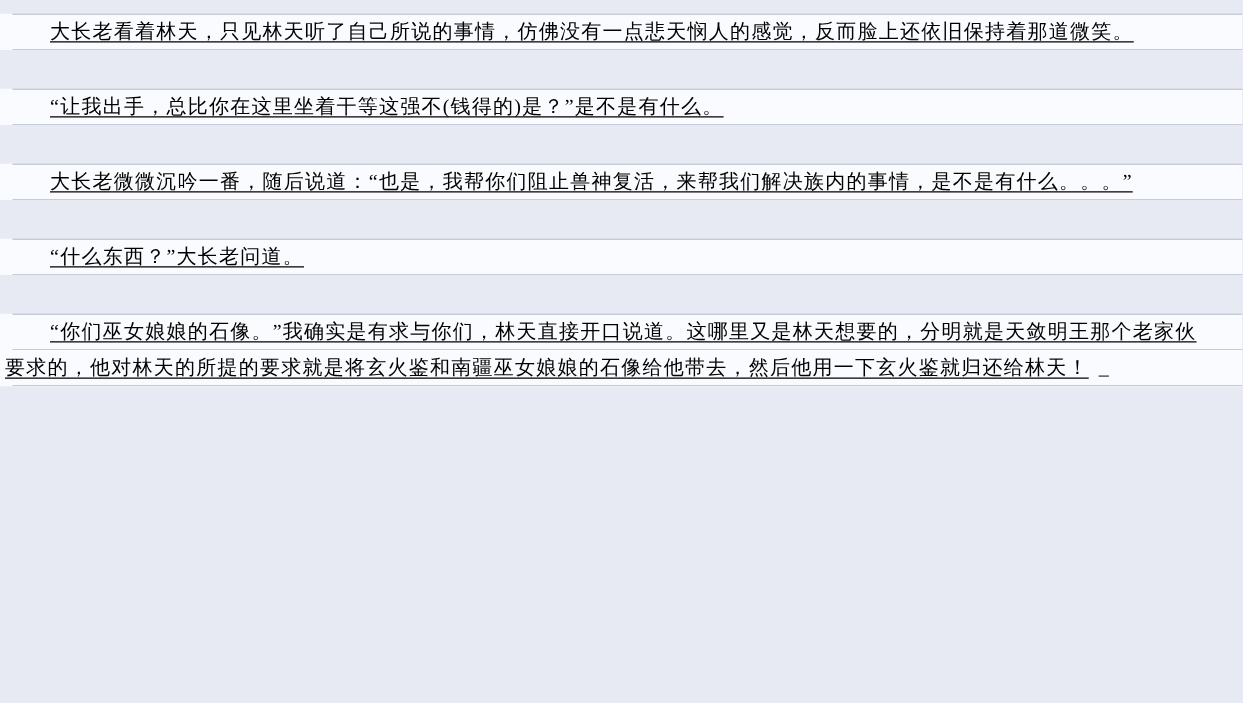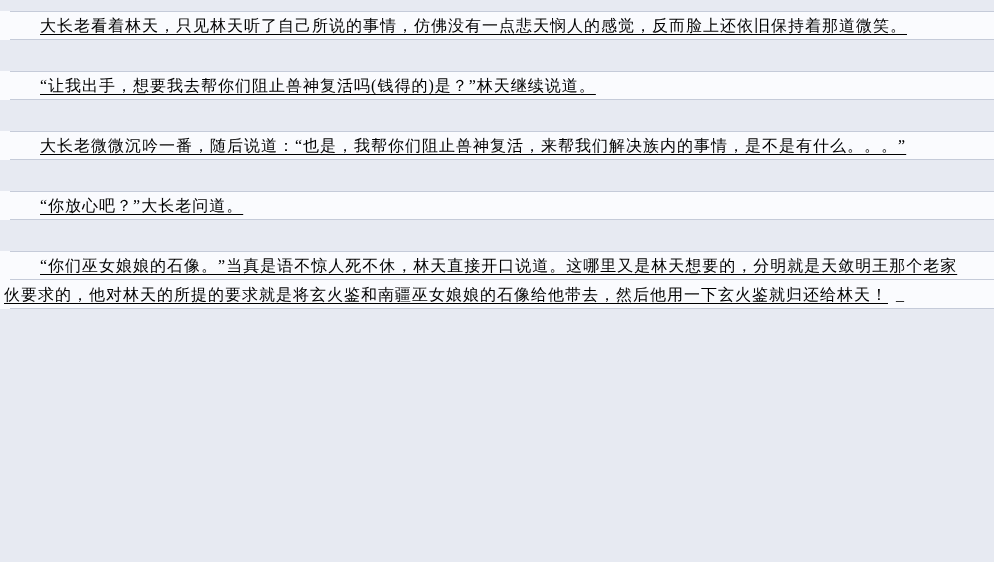--- a/index.html
+++ b/index.html
@@ -56,17 +56,17 @@
   .cursor{
     margin-left:8px;
     letter-spacing:0;
   }
 </style>
 </head>
 <body>
 
 <main class="reader">
   <p class="para"><span class="ptext">大长老看着林天，只见林天听了自己所说的事情，仿佛没有一点悲天悯人的感觉，反而脸上还依旧保持着那道微笑。</span></p>
-  <p class="para"><span class="ptext">“让我出手，想要我去帮你们阻止兽神复活吗(钱得的)是？”林天继续说道。</span></p>
+  <p class="para"><span class="ptext">“让我出手，总比你在这里坐着干等这强不(钱得的)是？”是不是有什么。</span></p>
   <p class="para"><span class="ptext">大长老微微沉吟一番，随后说道：“也是，我帮你们阻止兽神复活，来帮我们解决族内的事情，是不是有什么。。。”</span></p>
-  <p class="para"><span class="ptext">“你放心吧？”大长老问道。</span></p>
-  <p class="para"><span class="ptext">“你们巫女娘娘的石像。”当真是语不惊人死不休，林天直接开口说道。这哪里又是林天想要的，分明就是天敛明王那个老家伙要求的，他对林天的所提的要求就是将玄火鉴和南疆巫女娘娘的石像给他带去，然后他用一下玄火鉴就归还给林天！</span><span class="cursor">_</span></p>
+  <p class="para"><span class="ptext">“什么东西？”大长老问道。</span></p>
+  <p class="para"><span class="ptext">“你们巫女娘娘的石像。”我确实是有求与你们，林天直接开口说道。这哪里又是林天想要的，分明就是天敛明王那个老家伙要求的，他对林天的所提的要求就是将玄火鉴和南疆巫女娘娘的石像给他带去，然后他用一下玄火鉴就归还给林天！</span><span class="cursor">_</span></p>
 </main>
 
 </body></html>

